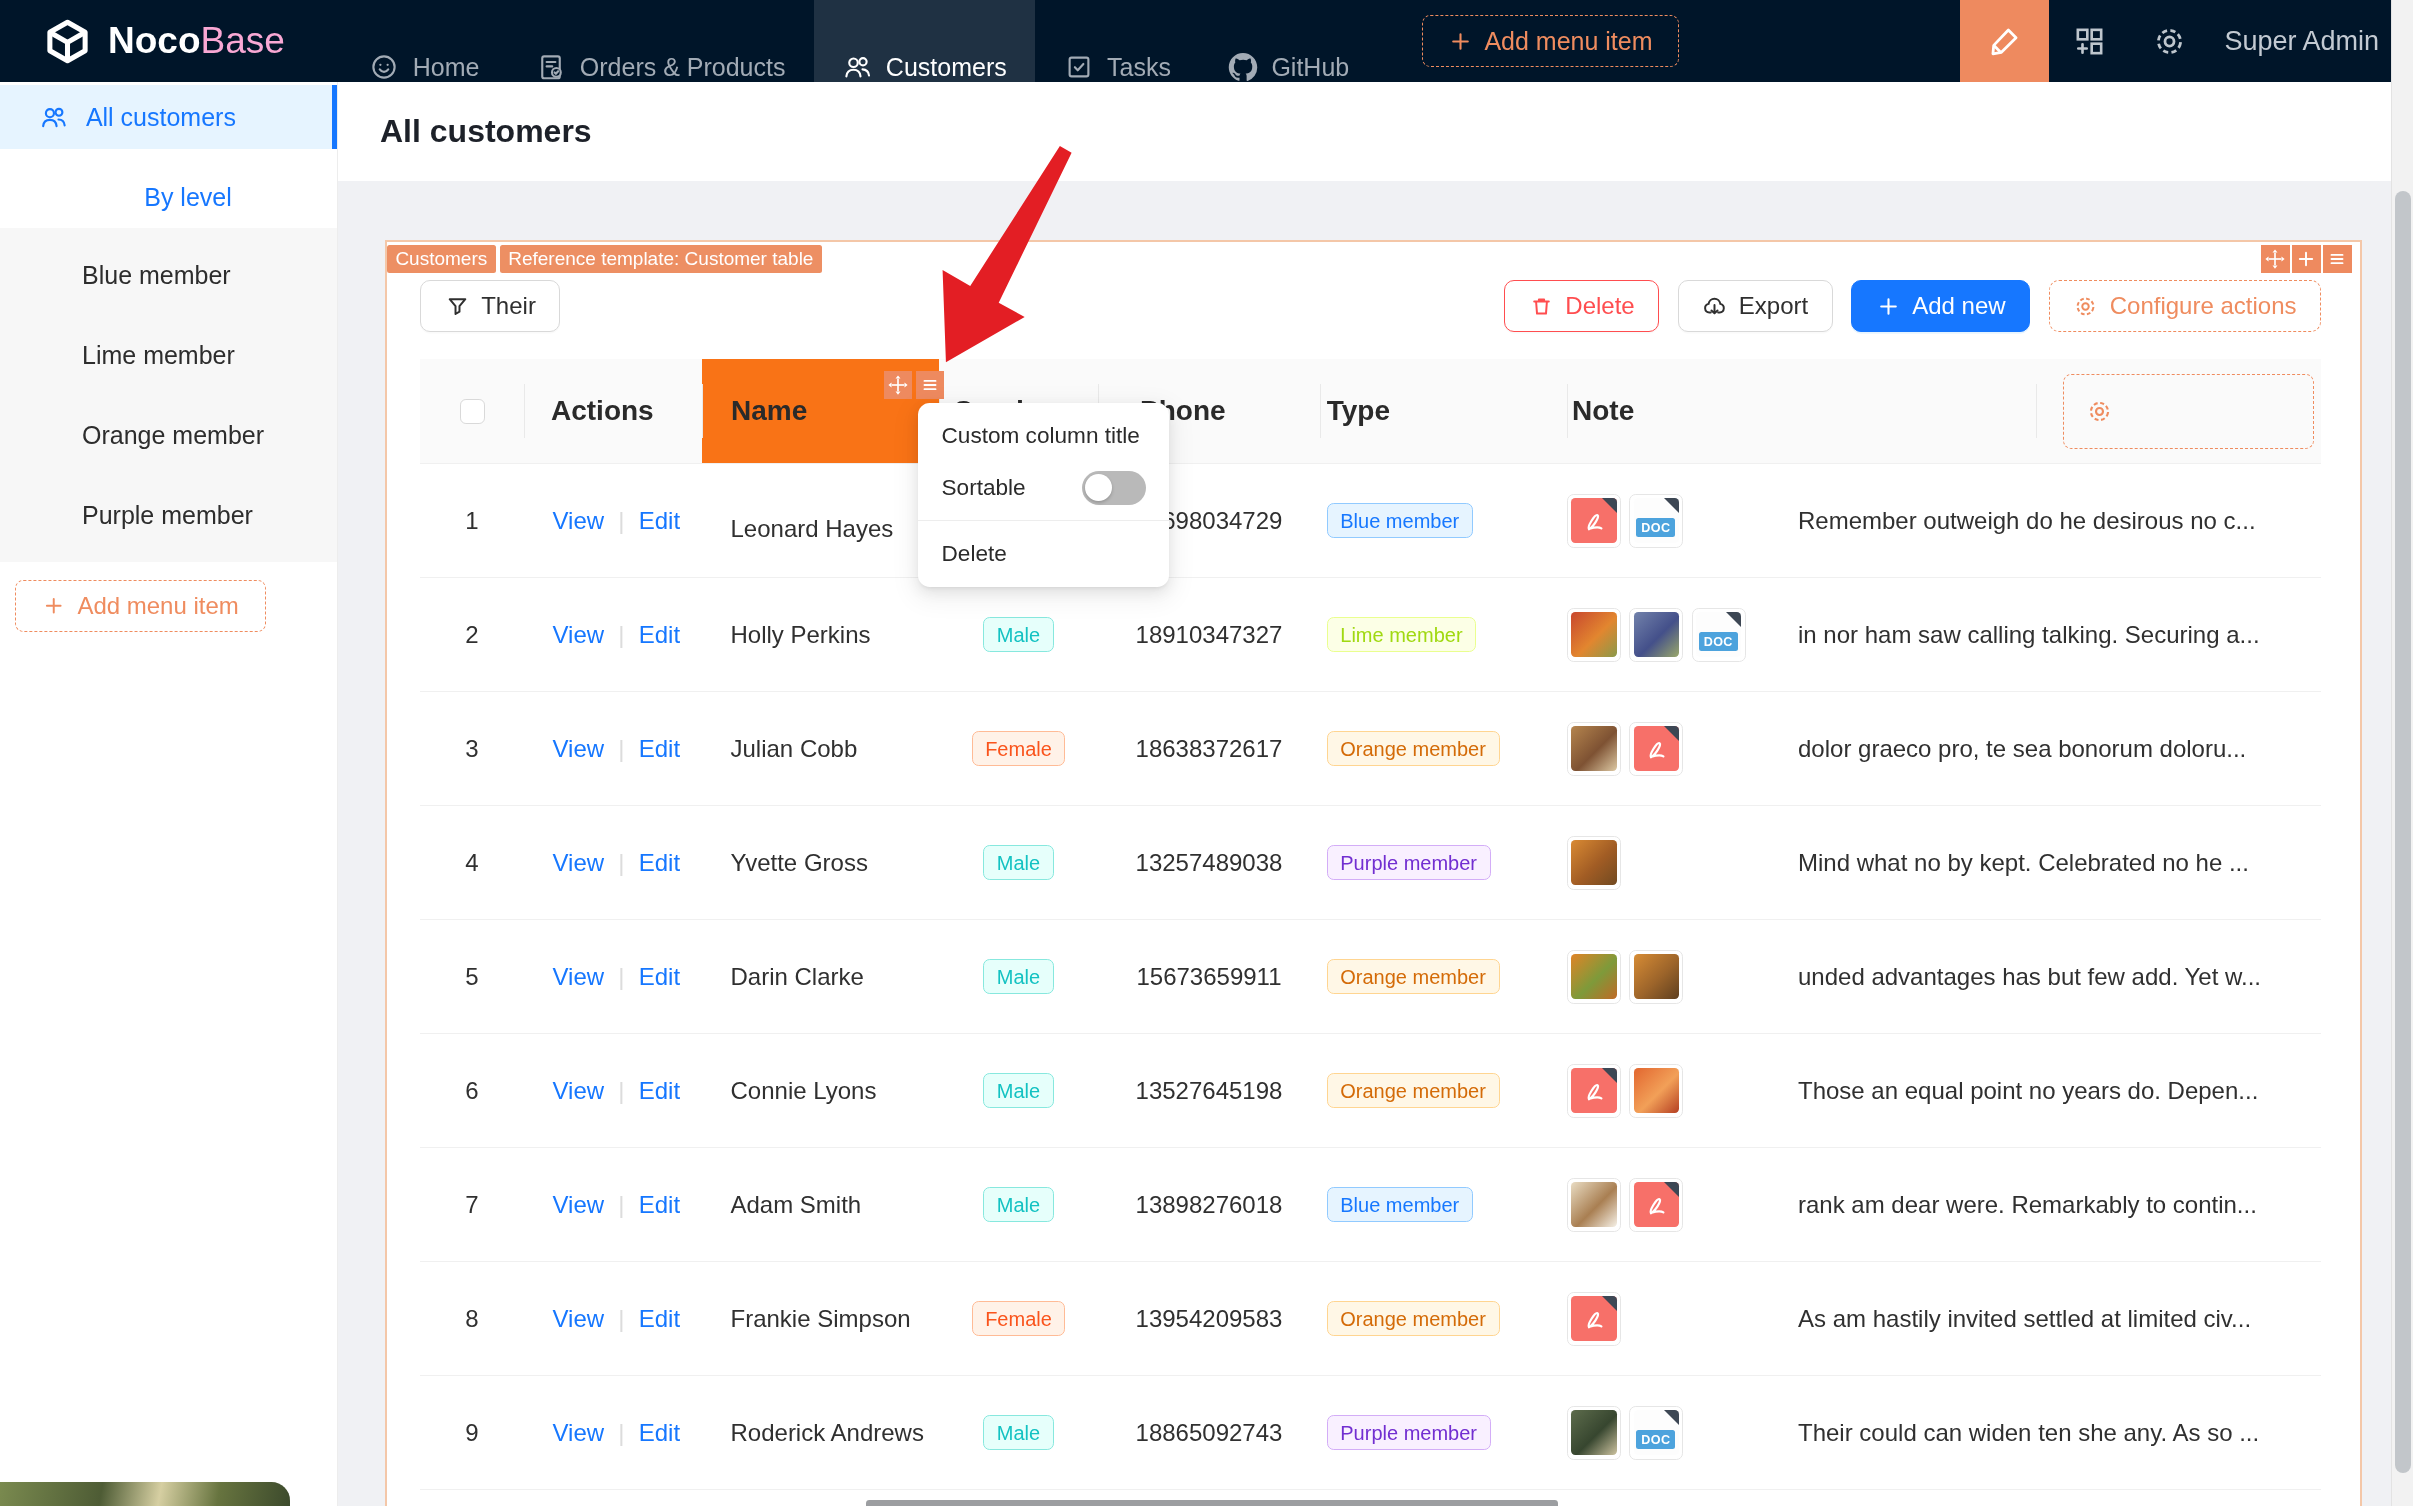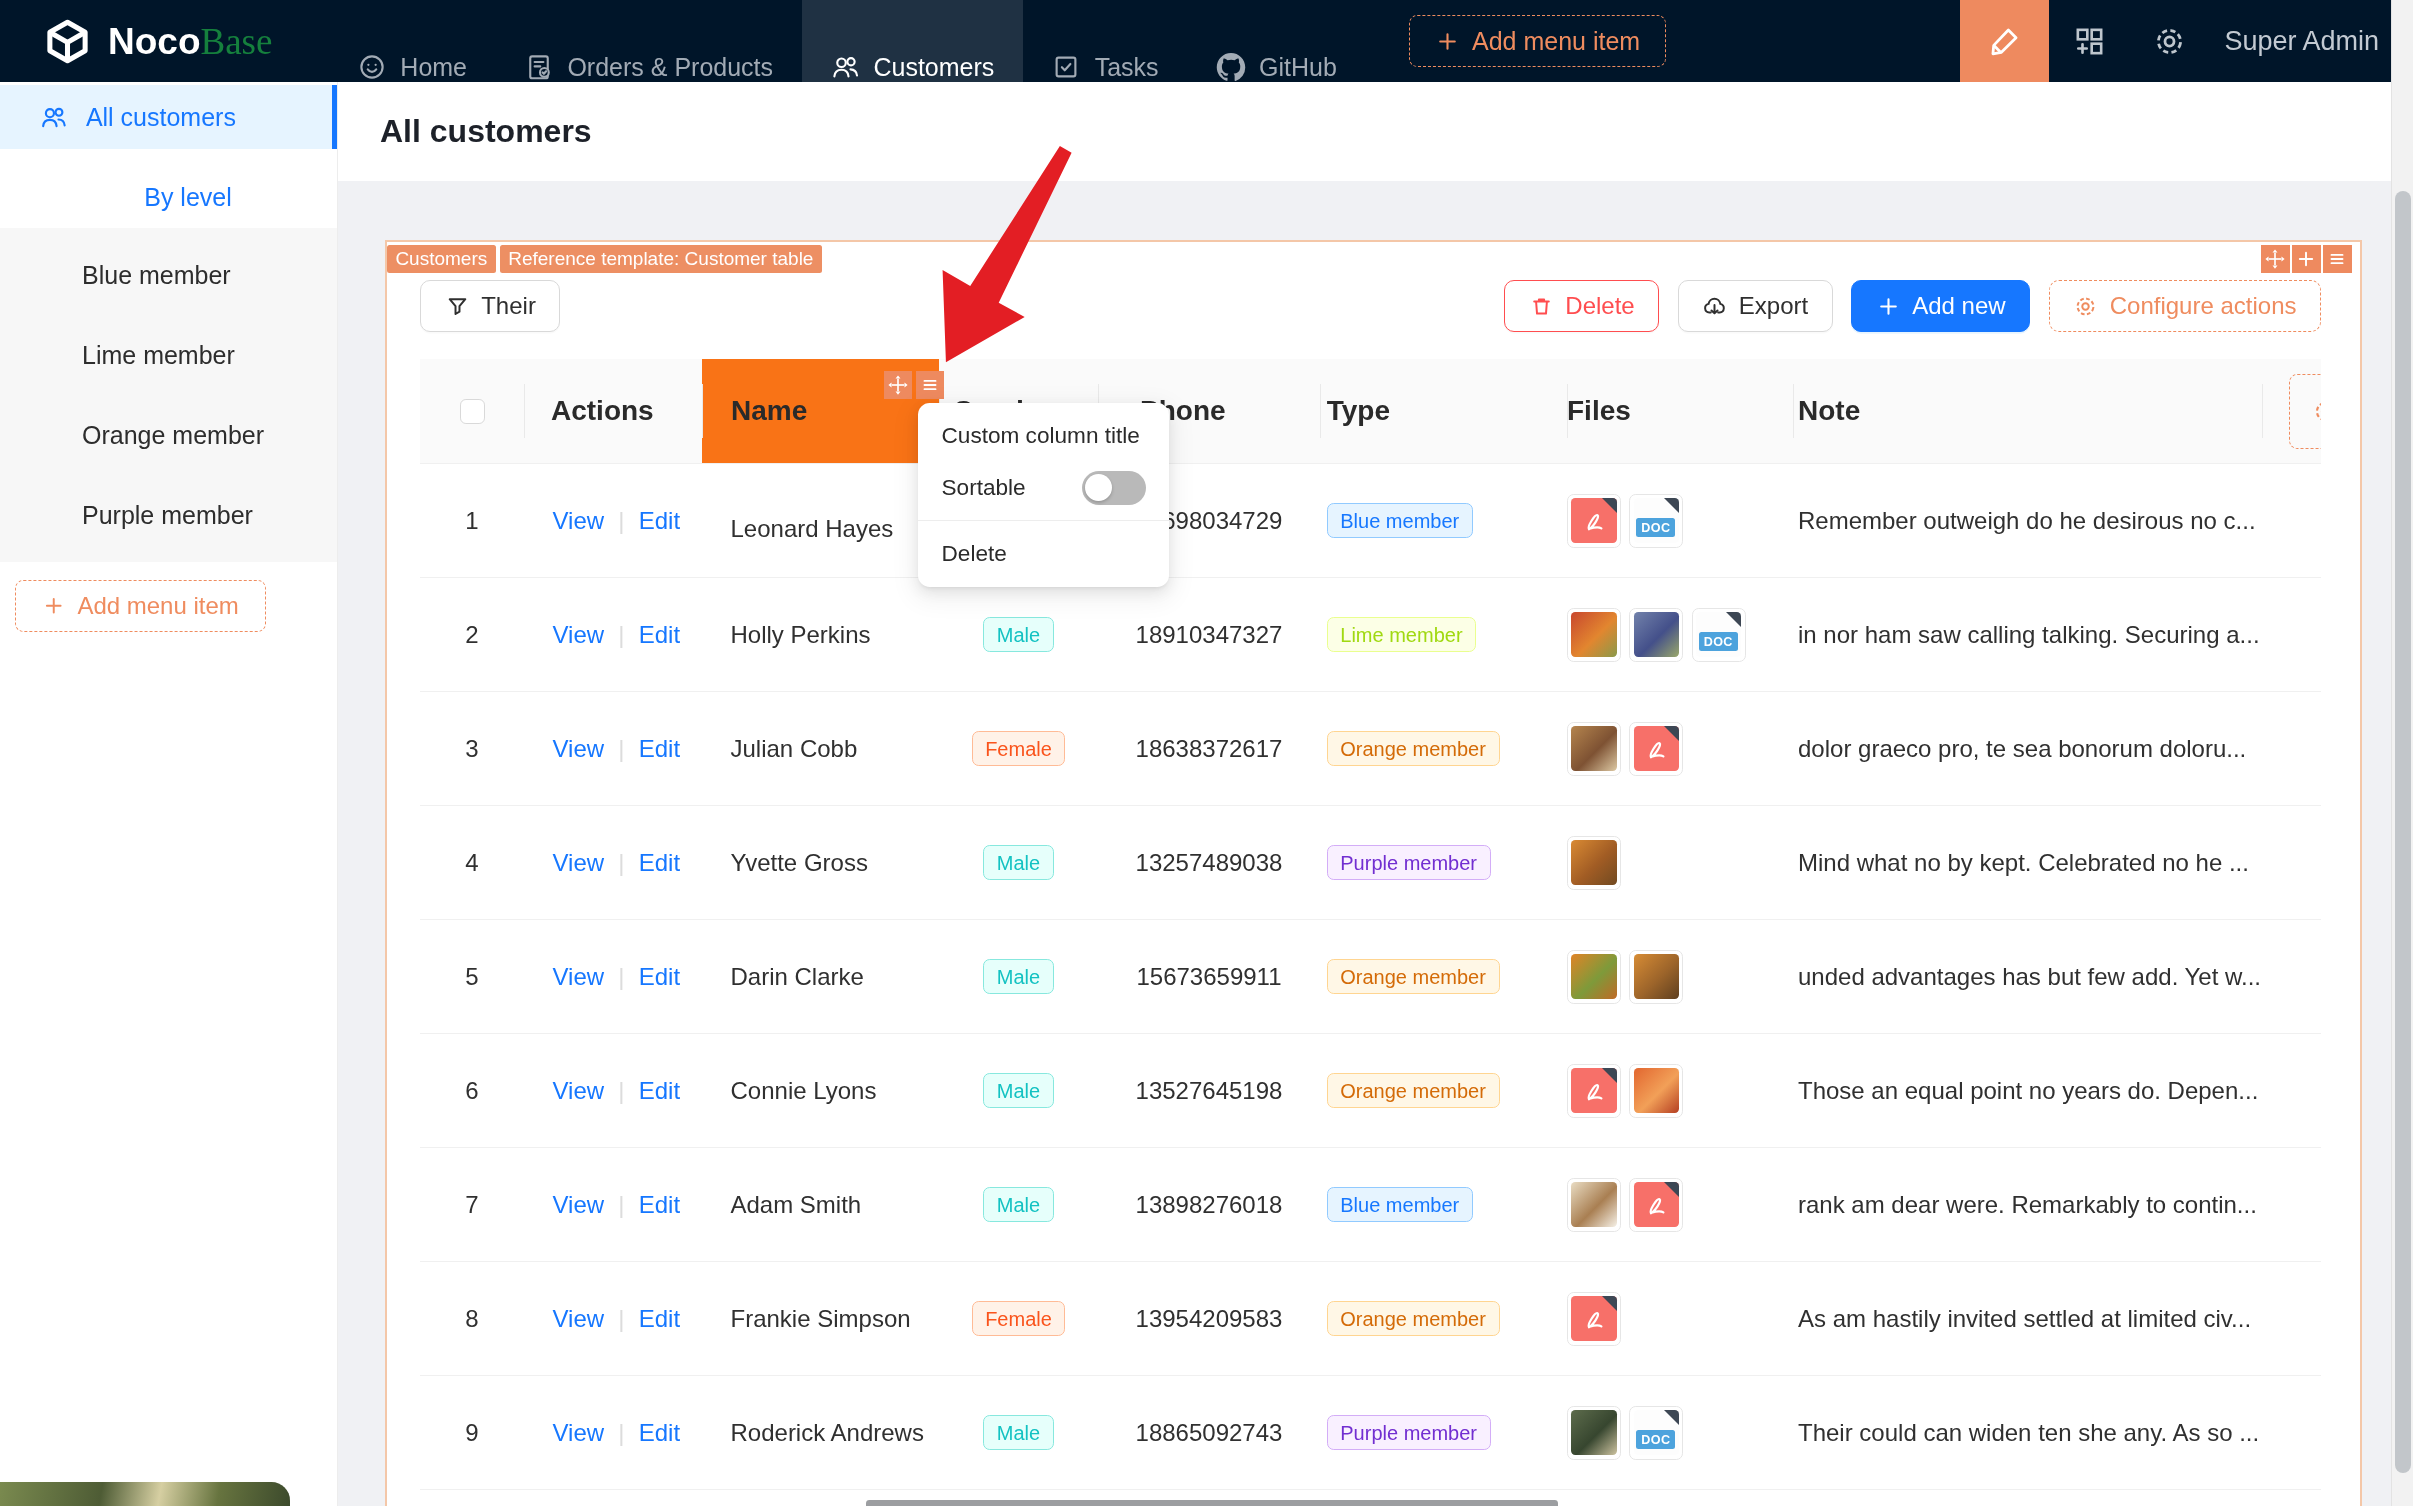--- a/index.html
+++ b/index.html
@@ -5,21 +5,21 @@
   * { margin:0; padding:0; box-sizing:border-box; }
   html,body { width:2413px; height:1507px; overflow:hidden; }
   body { font-family:"Liberation Sans","DejaVu Sans",sans-serif; background:#f0f1f4; position:relative; }
   svg { display:block; }
 
   
   .navbar { position:absolute; left:0; top:0; width:2413px; height:82px; background:#001529; display:flex; align-items:center; z-index:20; }
   .logo { display:flex; align-items:center; gap:17px; padding:0 34px 0 44px; }
   .logo-text { font-size:37px; letter-spacing:0; color:#fff; white-space:nowrap; }
   .logo-text .b { font-weight:700; }
-  .logo-text .l { font-weight:300; color:#15803d;font-family:Liberation Serif, serif; }
+  .logo-text .l { font-weight:300; color:#f9a8d4; }
   .nav-menu { display:flex; height:82px; align-items:stretch; margin-left:22px; }
   .nav-item { display:flex; align-items:flex-end; gap:13.4px; padding:0 28.5px; font-size:25px; color:#a2abb5; cursor:pointer; white-space:nowrap; }
   .nav-item .nicon { width:30px; height:30px; color:#a2abb5; }
   .nav-item.active { background:rgba(255,255,255,0.12); color:#ffffff; }
   .nav-item.active .nicon { color:#ffffff; }
   .nav-add { margin-left:44px; align-self:center; height:52px; display:flex; align-items:center; gap:11.7px; padding:0 25px;
              border:1.7px dashed #ef8c5f; border-radius:8.4px; color:#ef8c5f; font-size:25px; cursor:pointer; white-space:nowrap; }
   .nav-right { margin-left:auto; display:flex; align-items:center; height:82px; }
   .ui-editor-btn { width:89px; height:82px; background:#ee8a5f; display:flex; align-items:center; justify-content:center; cursor:pointer; }
   .ui-editor-btn svg { width:37px; height:37px; color:#fff; }
@@ -355,23 +355,20 @@
             </div>
             <div class="t-hcell sep" style="width: 159px; padding-left: 13.4px;">
               <span>Gender</span>
             </div>
             <div class="t-hcell sep" style="width: 222px; padding-left: 42px;">
               <span>Phone</span>
             </div>
             <div class="t-hcell sep" style="width: 247px; padding-left: 6.7px;">
               <span>Type</span>
             </div>
-            <div class="t-hcell sep" style="width: 226px; padding-left: 0px;">
-              <span>Files</span>
-            </div>
             <div class="t-hcell sep" style="width: 469px; padding-left: 5px;">
               <span>Note</span>
             </div>
             <div class="t-hcell sep" style="flex: 1 0 auto;">
               <div class="partial-btn">
                 <span>
                   <svg viewBox="0 0 24 24" fill="none" stroke="currentColor" stroke-width="1.9">
                     <circle cx="12" cy="12" r="3.1"></circle>
                     <circle cx="12" cy="12" r="7.6" stroke-dasharray="3.6 2.25" transform="rotate(8 12 12)"></circle>
                   </svg>

